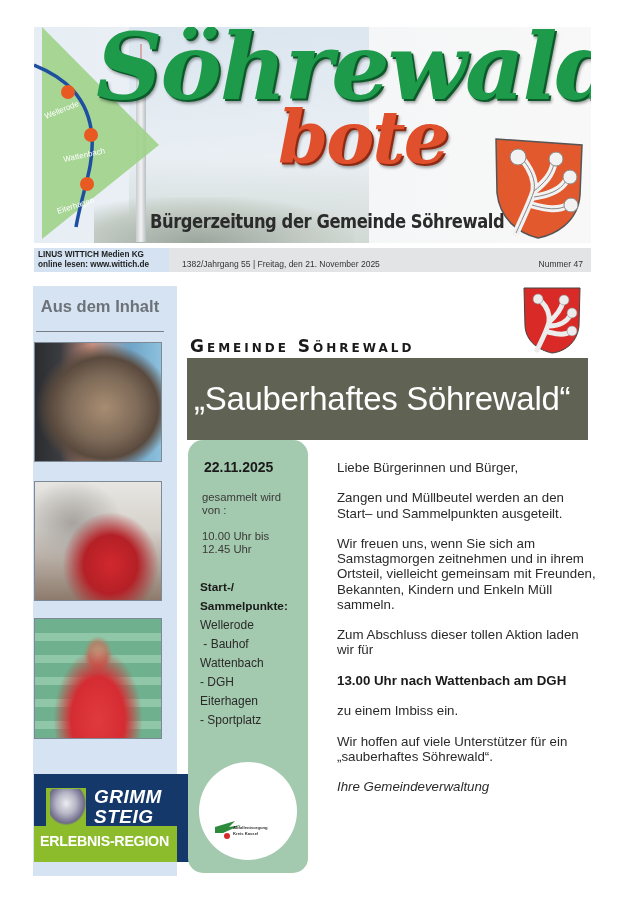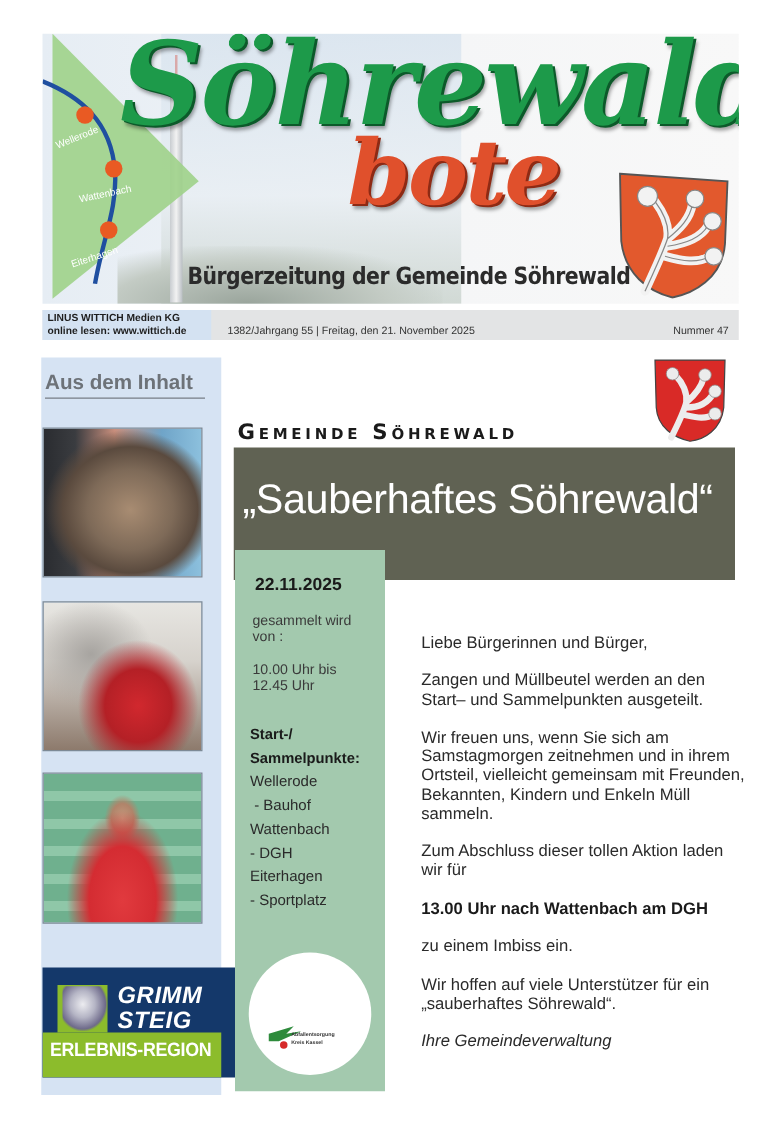--- a/index.html
+++ b/index.html
@@ -30,21 +30,21 @@
   
   .infobar { position: absolute; left: 34px; top: 248px; width: 557px; height: 24px; background: #e3e4e5; }
   .infobar .publisher { position: absolute; left: 0; top: 0; width: 135px; height: 24px; background: #d4e2f2;
     padding: 2px 0 0 4px; font-size: 8.2px; font-weight: bold; line-height: 10px; color: #1e1e1e; }
   .infobar .issue { position: absolute; left: 148px; top: 11px; font-size: 8.5px; color: #333; white-space: nowrap; }
   .infobar .number { position: absolute; right: 8px; top: 11px; font-size: 8.5px; color: #333; }
 
   
   .sidebar { position: absolute; left: 33px; top: 286px; width: 144px; height: 590px; background: #d6e3f3; }
   .sidebar .heading { position: absolute; left: 3px; top: 11px; width: 128px; font-size: 16.5px; font-weight: bold;
-    color: #6d7278; border-bottom: 1.5px solid #777e86; padding-bottom: 2px; white-space: nowrap; }
+    color: #6d7278; border-bottom: 1.5px solid #777e86; padding-bottom: 15px; text-align: center; white-space: nowrap; }
   .photo { position: absolute; left: 1px; width: 128px; border: 1px solid #7d8a96; overflow: hidden; }
   .photo-cat { top: 56px; height: 120px;
     background: radial-gradient(ellipse at 55% 55%, #a88c72 0%, #7e6a58 35%, #5a4a3e 55%, rgba(0,0,0,0) 70%),
                 linear-gradient(90deg, #2a2c30 0%, #3a3c40 20%, #c98f7d 45%, #6fa4c8 75%, #8cc0dd 100%); }
   .photo-seniors { top: 195px; height: 120px;
     background: radial-gradient(ellipse at 60% 70%, #d1282e 0%, #b42026 25%, rgba(180,32,38,0) 45%),
                 radial-gradient(ellipse at 30% 35%, #a7a4a0 0%, rgba(0,0,0,0) 40%),
                 linear-gradient(180deg, #e7e6e2 0%, #d6d2cc 40%, #8d7a6c 100%); }
   .photo-player { top: 332px; height: 121px;
     background: radial-gradient(ellipse at 50% 85%, #e13a3e 0%, #d42c32 30%, rgba(212,44,50,0) 50%),
@@ -56,36 +56,36 @@
   .grimm .portrait { position: absolute; left: 16px; top: 15px; width: 36px; height: 36px;
     background: radial-gradient(ellipse at 45% 40%, #ececf0 0%, #b5b5c5 35%, #6e6a8a 65%, rgba(0,0,0,0) 72%); }
   .grimm .w1 { position: absolute; left: 60px; top: 12px; font-size: 19px; font-weight: bold; font-style: italic; color: #fff; letter-spacing: .5px; }
   .grimm .w2 { position: absolute; left: 60px; top: 32px; font-size: 19px; font-weight: bold; font-style: italic; color: #fff; letter-spacing: .5px; }
   .grimm .w3 { position: absolute; left: 6px; top: 58px; font-size: 15.5px; font-weight: bold; color: #fff; white-space: nowrap; letter-spacing: -.3px; transform: scaleX(.92); transform-origin: left; }
 
   
   .gemeinde { position: absolute; left: 190px; top: 336px; font-family: "DejaVu Sans", sans-serif; font-weight: bold;
     font-size: 17px; color: #1a1a1a; letter-spacing: 3px; font-variant: small-caps; white-space: nowrap; }
   .coat-small { position: absolute; left: 523px; top: 286px; width: 58px; height: 68px; }
-  .title-banner { position: absolute; left: 187px; top: 358px; width: 401px; height: 106px; background: #606253; text-align: center; }
+  .title-banner { position: absolute; left: 187px; top: 358px; width: 401px; height: 82px; background: #606253; text-align: center; }
   .title-banner .text { position: absolute; left: 7px; top: 22px; font-size: 33px; color: #ffffff; white-space: nowrap; letter-spacing: -.3px; }
 
-  .green-col { position: absolute; left: 188px; top: 440px; width: 120px; height: 433px; background: #a3c9ae; }
+  .green-col { position: absolute; left: 188px; top: 440px; width: 120px; height: 433px; background: #a3c9ae; border-radius: 15px; }
   .green-col .date { position: absolute; left: 16px; top: 19px; font-size: 14px; font-weight: bold; color: #1a1a1a; }
   .green-col .p { position: absolute; left: 14px; font-size: 11.3px; color: #3a3a3a; line-height: 13px; }
   .green-col .p1 { top: 51px; }
   .green-col .p2 { top: 90px; }
   .green-col .pts-head { position: absolute; left: 12px; top: 138px; font-size: 11.8px; font-weight: bold; color: #1a1a1a; line-height: 19px; }
   .green-col .pts { position: absolute; left: 12px; top: 176px; font-size: 12px; color: #2a2a2a; line-height: 19px; white-space: pre; }
   .green-col .badge { position: absolute; left: 11px; top: 322px; width: 98px; height: 98px; border-radius: 50%; background: #ffffff; }
   .badge svg { position: absolute; left: 14px; top: 57px; }
   .badge .b1, .badge .b2 { position: absolute; left: 34px; font-size: 4.2px; font-weight: bold; color: #333; white-space: nowrap; }
   .badge .b1 { top: 63px; } .badge .b2 { top: 69px; }
 
-  .body-text { position: absolute; left: 337px; top: 460px; width: 262px; font-size: 13.3px; line-height: 15.2px; color: #2a2a2a; margin-top: 46px; }
+  .body-text { position: absolute; left: 337px; top: 460px; width: 262px; font-size: 13.3px; line-height: 15.2px; color: #2a2a2a; }
   .body-text p { margin-bottom: 15.2px; }
   .body-text .bold { font-weight: bold; color: #1a1a1a; }
   .body-text .ital { font-style: italic; }
 </style>
 </head>
 <body>
 
 <div class="masthead">
   <div class="sky"></div>
   <div class="trees"></div>

